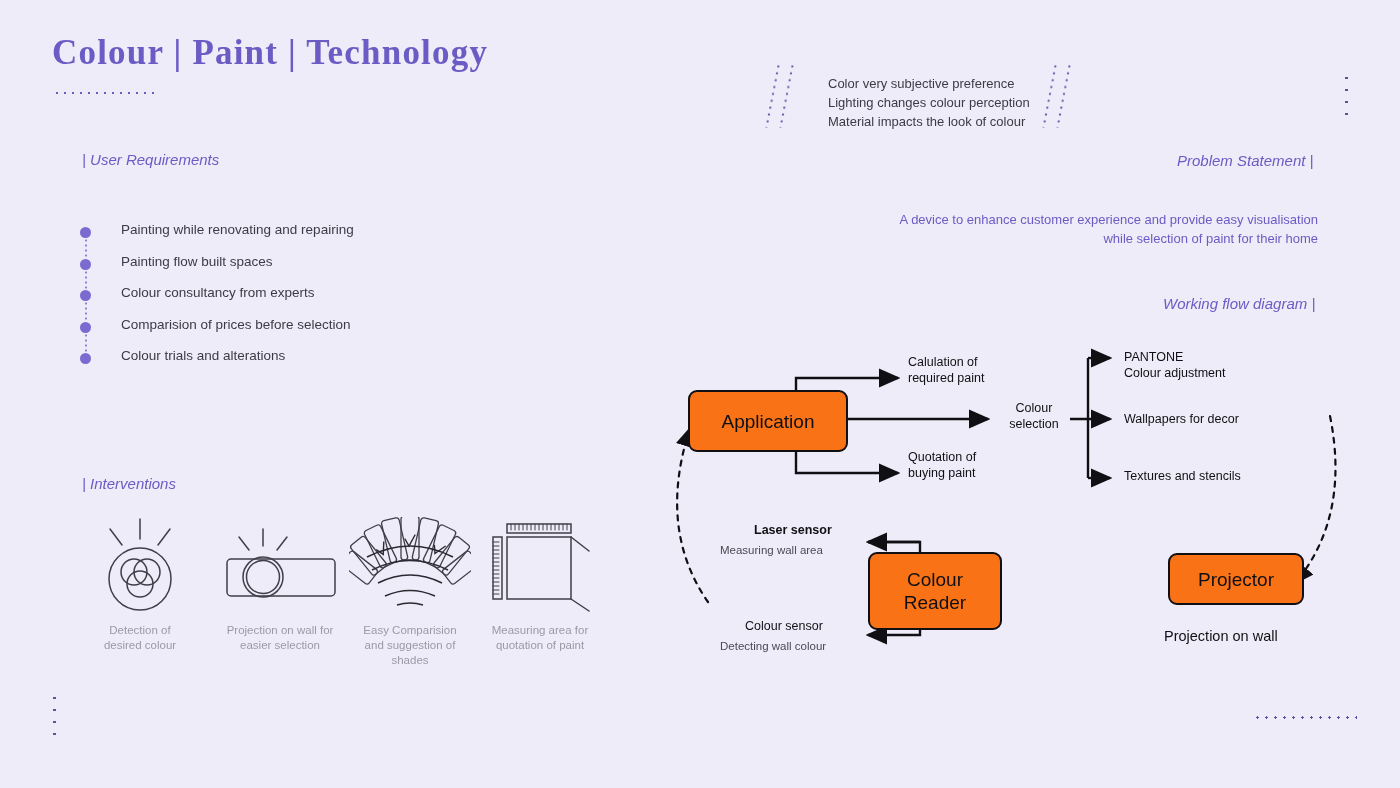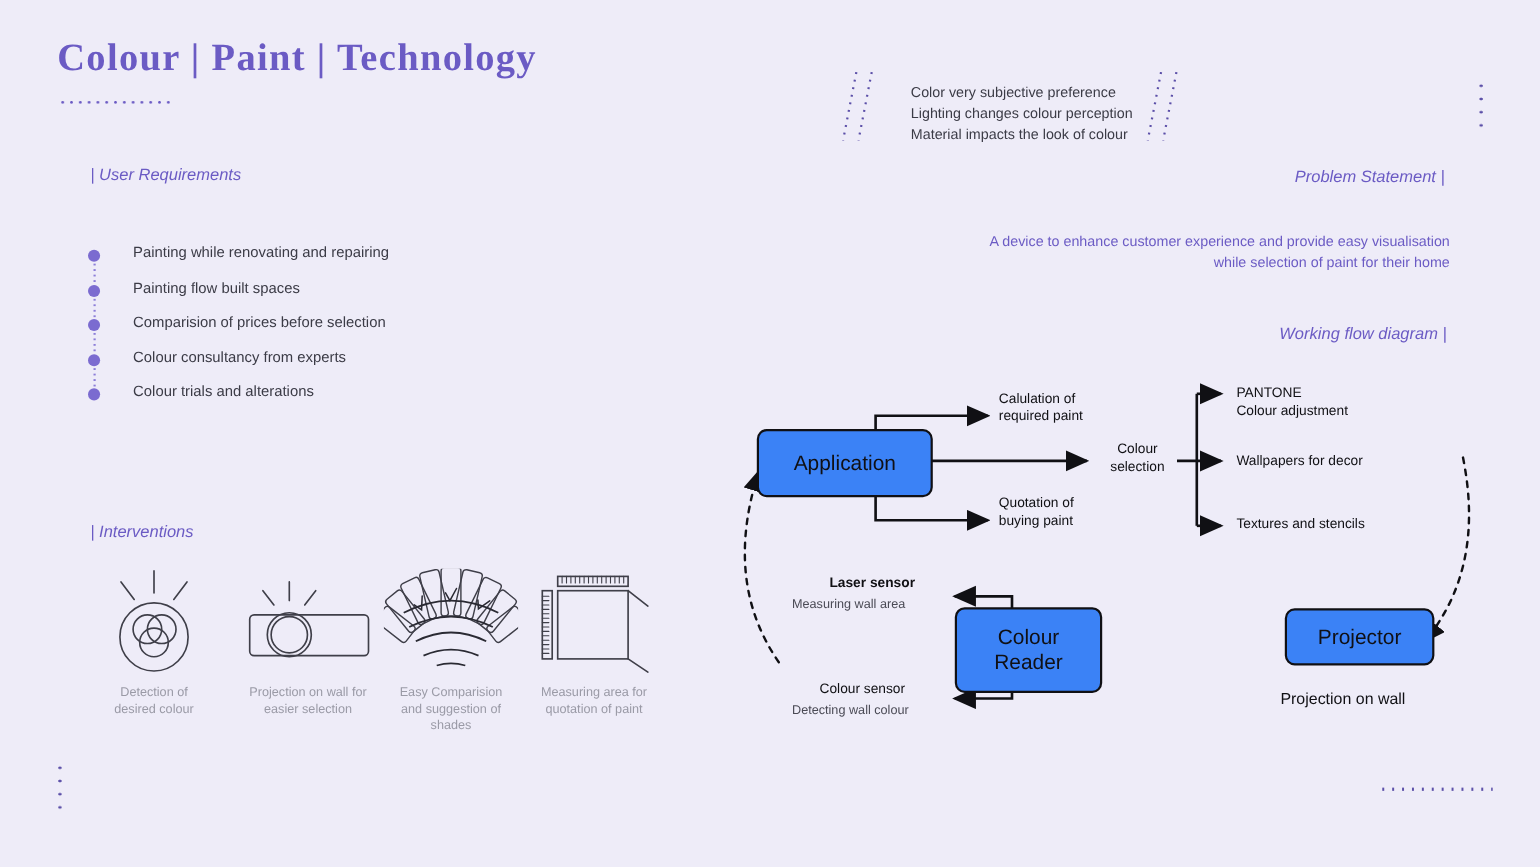--- a/index.html
+++ b/index.html
@@ -100,21 +100,21 @@
     background-image:radial-gradient(circle,#5b4fa8 1.2px,transparent 1.4px);
     background-size:9px 3px;background-repeat:repeat-x;
   }
 
   
   #flow{left:640px;top:330px;width:740px;height:340px;}
   .flow-box{
     position:absolute;
     border:2px solid #101014;
     border-radius:9px;
-    background:#3b82f6;
+    background:#f97316;
     display:flex;align-items:center;justify-content:center;
     text-align:center;
     font-size:19px;color:#101014;
     line-height:23px;
     font-family:"Liberation Sans",sans-serif;
   }
   .flow-label{
     position:absolute;
     font-size:12.5px;line-height:16px;color:#101014;
     white-space:nowrap;
@@ -154,26 +154,26 @@
       <span class="req-label">Painting while renovating and repairing</span>
     </div>
     <div class="req-row">
       <span class="req-dot"></span>
       <span class="req-connector"></span>
       <span class="req-label">Painting flow built spaces</span>
     </div>
     <div class="req-row">
       <span class="req-dot"></span>
       <span class="req-connector"></span>
+      <span class="req-label">Colour consultancy from experts</span>
+    </div>
+    <div class="req-row">
+      <span class="req-dot"></span>
+      <span class="req-connector"></span>
       <span class="req-label">Comparision of prices before selection</span>
-    </div>
-    <div class="req-row">
-      <span class="req-dot"></span>
-      <span class="req-connector"></span>
-      <span class="req-label">Colour consultancy from experts</span>
     </div>
     <div class="req-row">
       <span class="req-dot"></span>
       <span class="req-label">Colour trials and alterations</span>
     </div>
   </div>
 
   <div class="abs section-head" id="interventions-head">| Interventions</div>
   <div class="abs" id="interventions">
 

